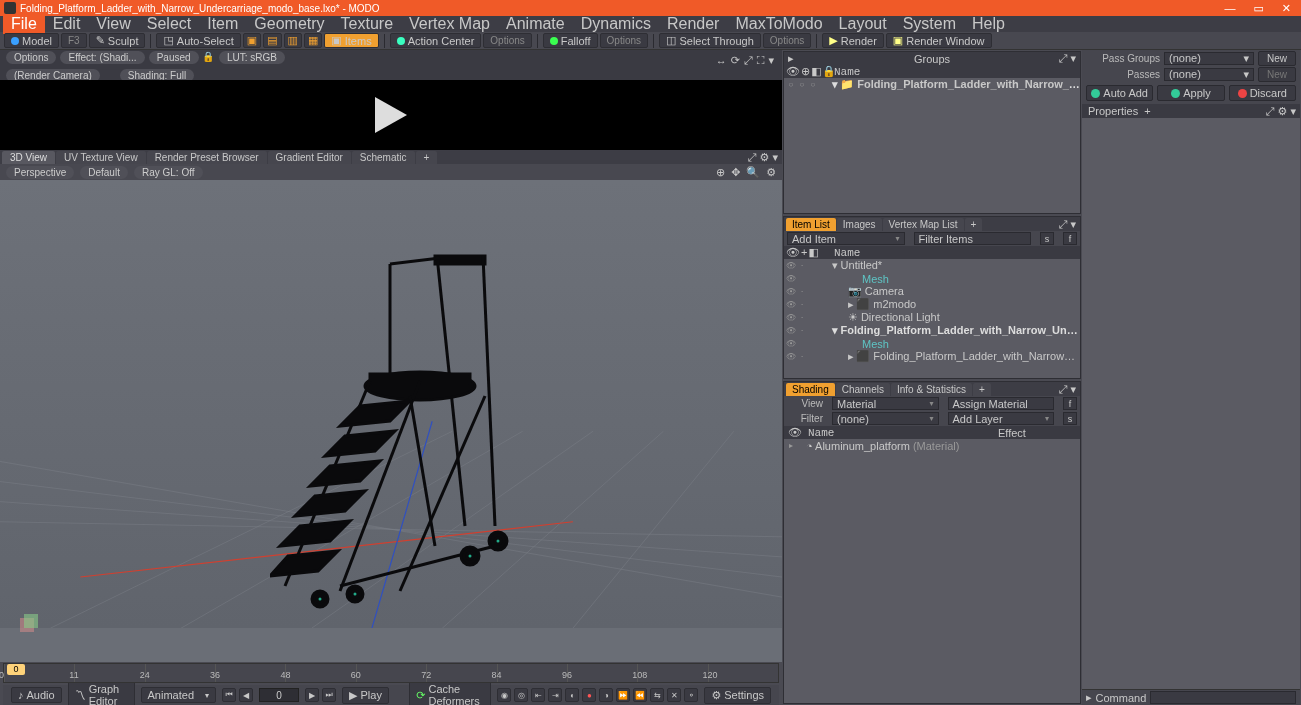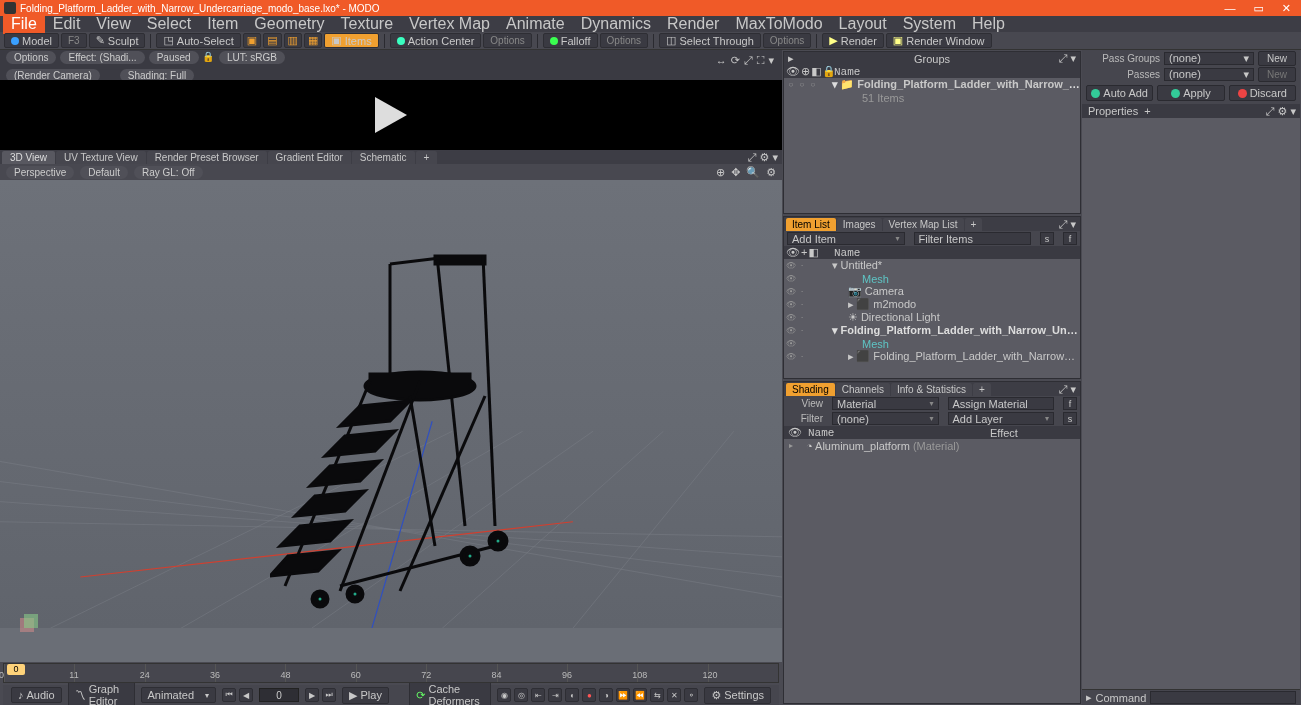--- a/index.html
+++ b/index.html
@@ -426,24 +426,20 @@
       <div class="listbody">
         <div class="row">
             <div class="icons">
               <span>○</span>
               <span>○</span>
               <span>○</span>
               <span></span>
             </div>
           <div class="txt bold">▾ 📁 <span>Folding_Platform_Ladder_with_Narrow_Underc ...</span></div>
           </div>
-        <div class="row indent2">
-            <div class="icons"></div>
-          <div class="txt dim2">51 Items</div>
-          </div>
       </div>
     </div>
 
     <div class="panel" style="height:163px">
       <div class="panel-tabs">
         <div class="ptab active">Item List</div>
         <div class="ptab">Images</div>
         <div class="ptab">Vertex Map List</div>
         <div class="ptab">+</div>
         <div class="corner">
@@ -560,21 +556,21 @@
           </div>
         <div class="dd">
             <span>Add Layer</span>
             <span class="chev">▾</span>
           </div>
         <div class="rb">s</div>
       </div>
       <div class="col-hdr">
         <div class="c1" style="width:20px;padding-left:4px;"><span>👁</span></div>
         <div class="c2">Name</div>
-        <div style="width:90px">Effect</div>
+        <div style="width:82px">Effect</div>
       </div>
       <div class="listbody">
         <div class="row">
             <div class="icons" style="width:20px">
               <span>▸</span>
             </div>
           <div class="txt">◔ <span>Aluminum_platform</span> <span class="dim2">(Material)</span></div>
           </div>
       </div>
     </div>

